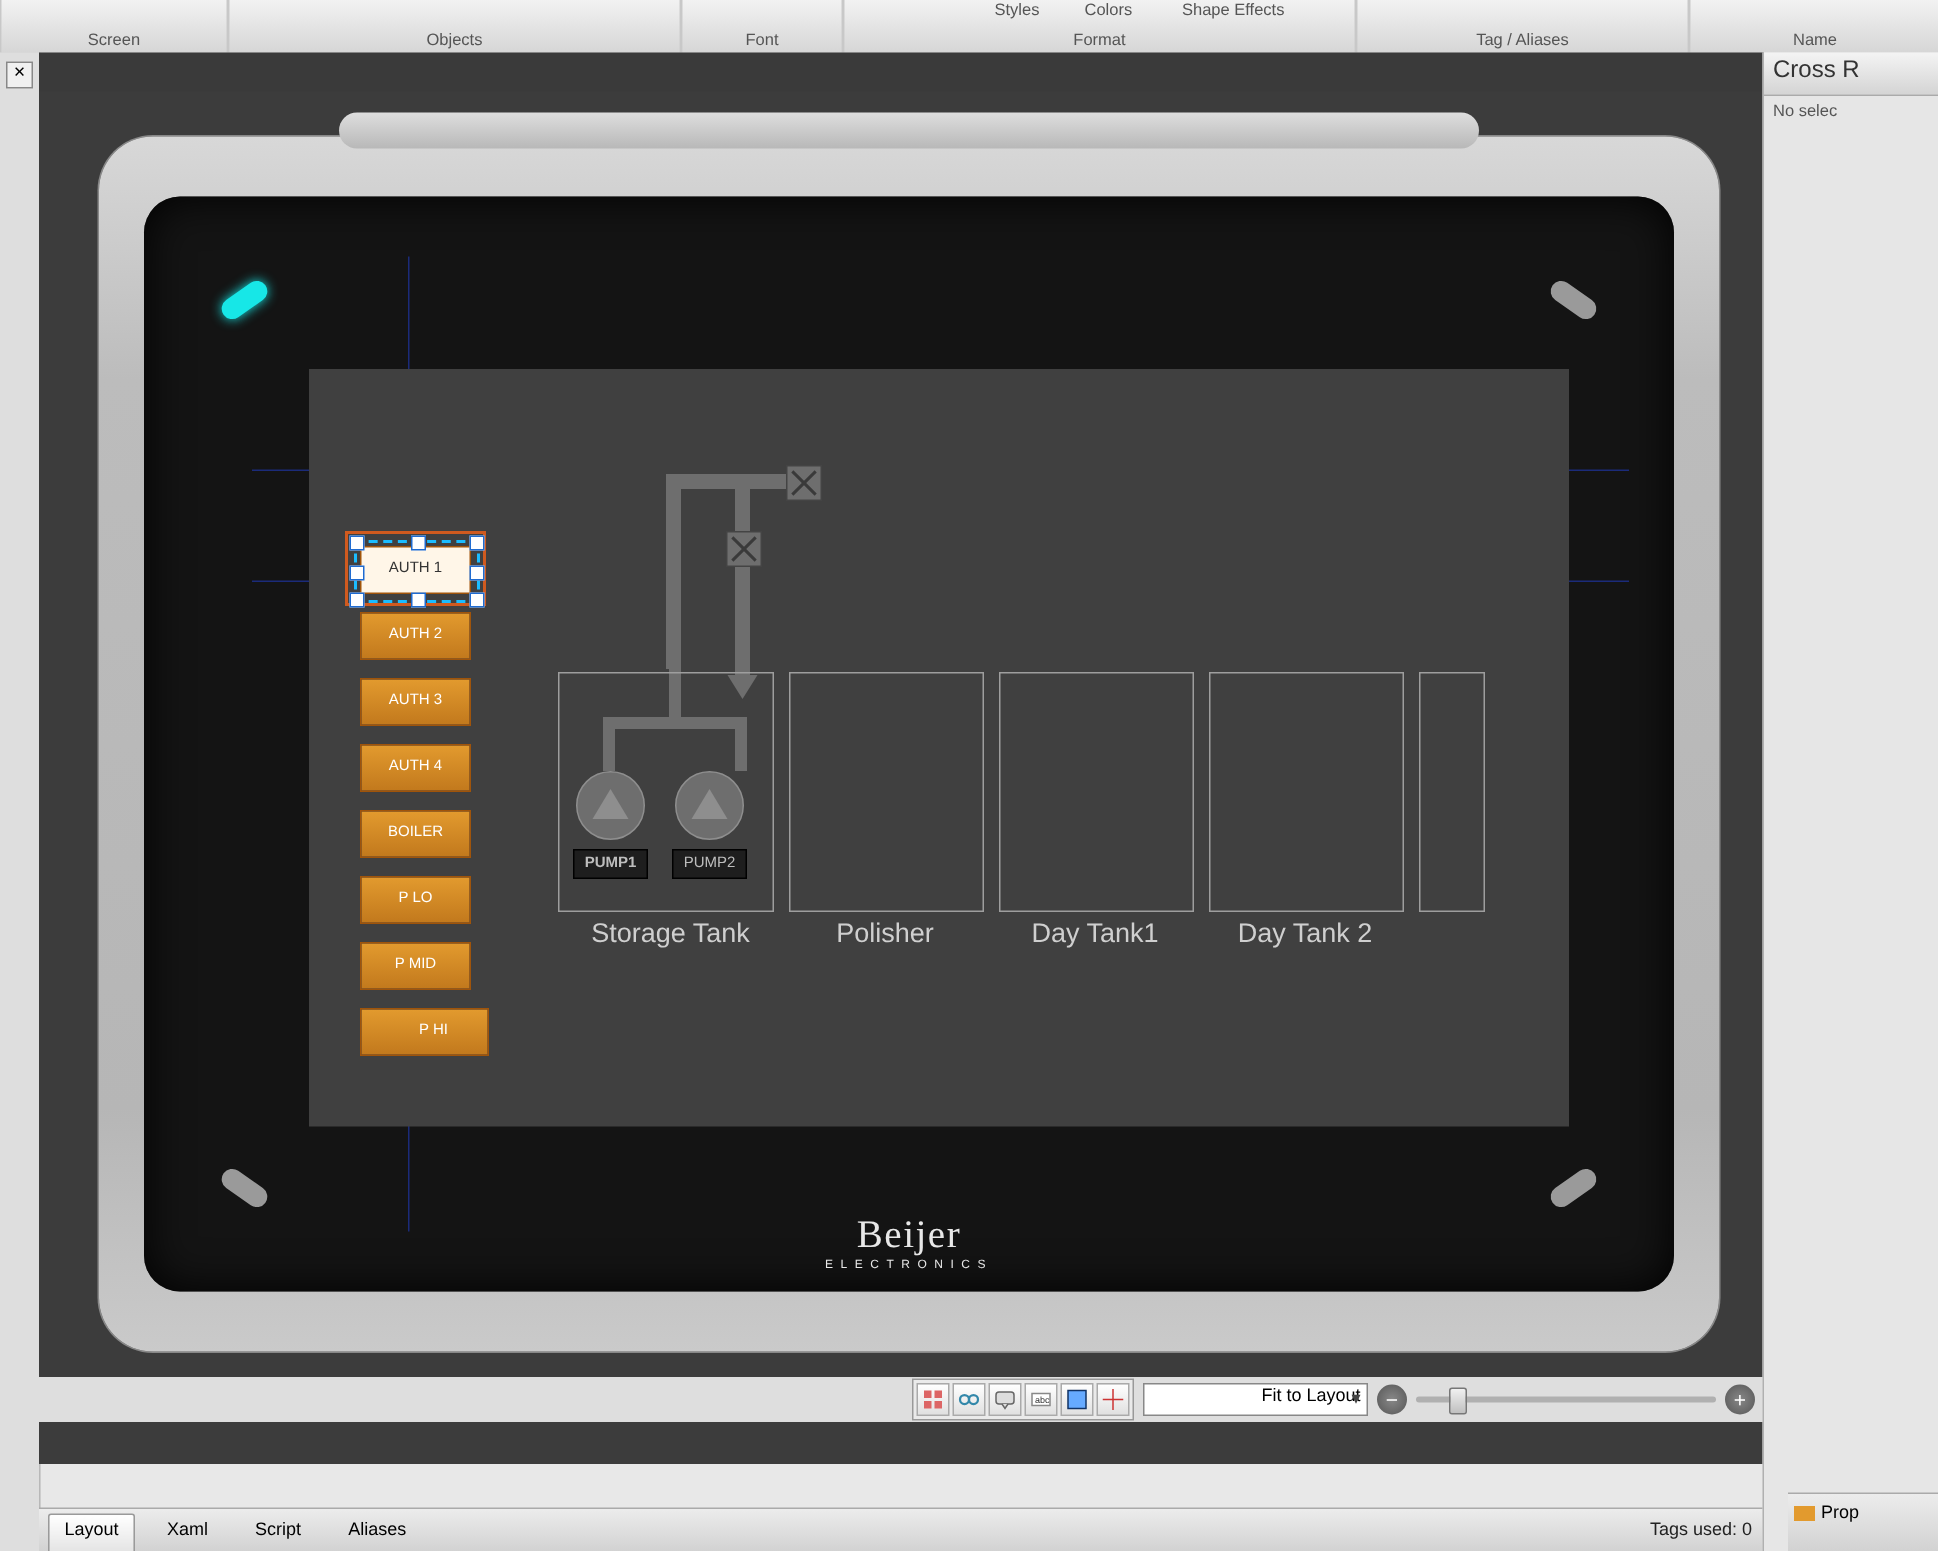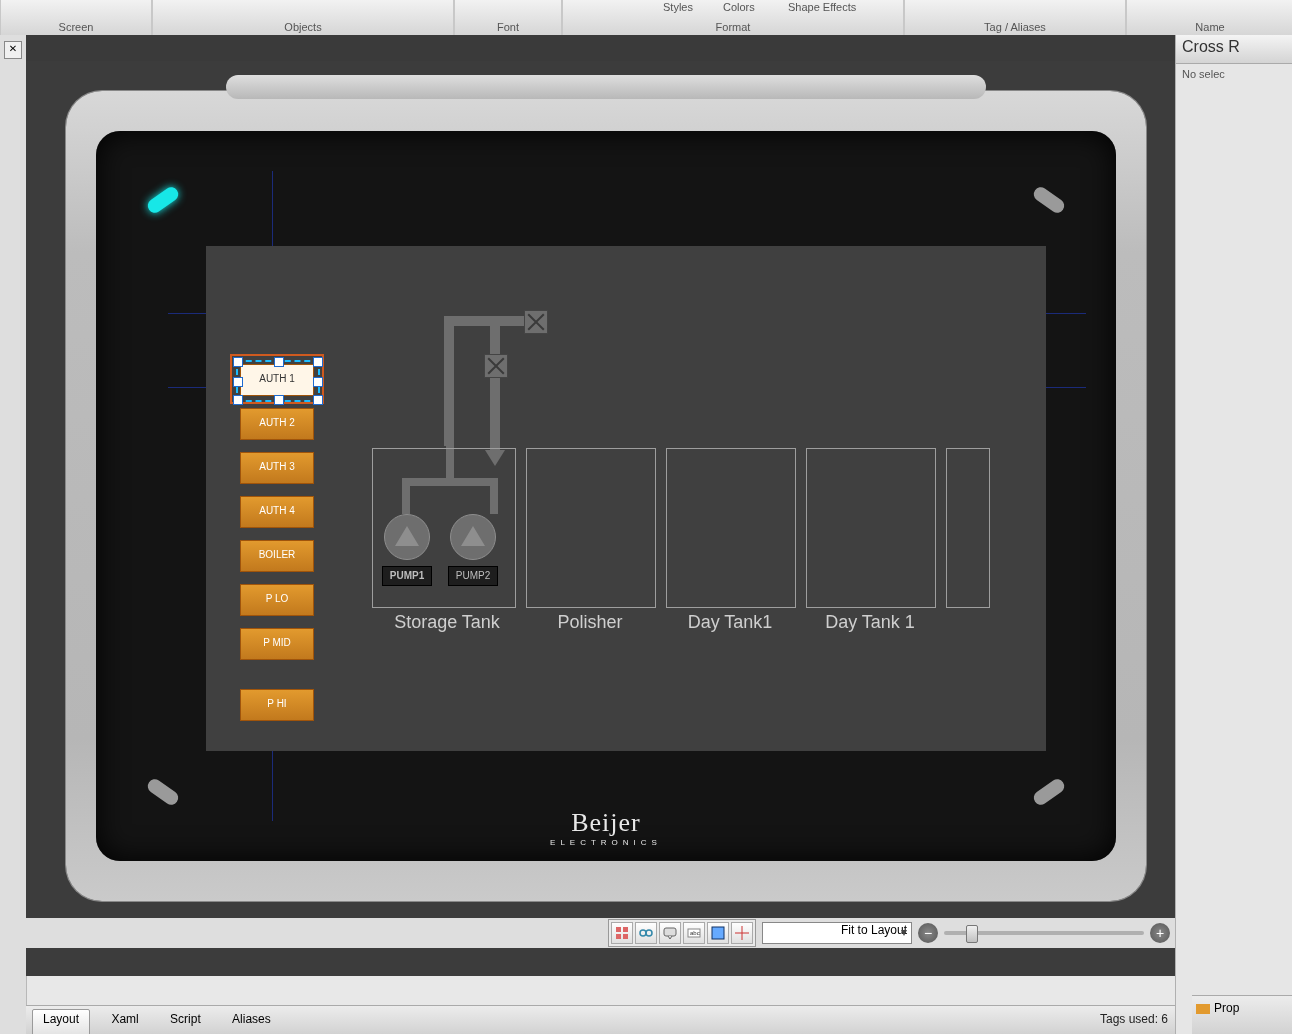--- a/index.html
+++ b/index.html
@@ -162,21 +162,21 @@
                   <div class="sel-handle" style="left:50%;bottom:-5px;margin-left:-4px;"></div>
                   <div class="sel-handle" style="left:-5px;top:50%;margin-top:-4px;"></div>
                   <div class="sel-handle" style="right:-5px;top:50%;margin-top:-4px;"></div>
                 </div>
                 <div class="nav-btn" style="left:34px;top:162px;">AUTH 2</div>
                 <div class="nav-btn" style="left:34px;top:206px;">AUTH 3</div>
                 <div class="nav-btn" style="left:34px;top:250px;">AUTH 4</div>
                 <div class="nav-btn" style="left:34px;top:294px;">BOILER</div>
                 <div class="nav-btn" style="left:34px;top:338px;">P LO</div>
                 <div class="nav-btn" style="left:34px;top:382px;">P MID</div>
-                <div class="nav-btn" style="left:34px;top:443px;">P HI</div>
+                <div class="nav-btn" style="left:34px;top:426px;padding-left:12px;">P HI</div>
               </div>
 
               <div class="pipe" style="left:238px;top:70px;width:90px;height:10px;"></div>
               <div class="pipe" style="left:238px;top:70px;width:10px;height:130px;"></div>
               <div class="pipe" style="left:284px;top:70px;width:10px;height:140px;"></div>
               <div class="valve" style="left:318px;top:64px;"></div>
               <div class="valve" style="left:278px;top:108px;"></div>
               <div class="arrow-down" style="left:279px;top:204px;"></div>
 
               <div class="pipe" style="left:196px;top:232px;width:96px;height:8px;"></div>
@@ -186,21 +186,21 @@
 
               <div class="tank" style="left:166px;top:202px;width:142px;height:158px;"></div>
               <div class="tank" style="left:320px;top:202px;width:128px;height:158px;"></div>
               <div class="tank" style="left:460px;top:202px;width:128px;height:158px;"></div>
               <div class="tank" style="left:600px;top:202px;width:128px;height:158px;"></div>
               <div class="tank" style="left:740px;top:202px;width:42px;height:158px;"></div>
 
               <div class="tank-label" style="left:166px;top:366px;width:150px;">Storage Tank</div>
               <div class="tank-label" style="left:320px;top:366px;width:128px;">Polisher</div>
               <div class="tank-label" style="left:460px;top:366px;width:128px;">Day Tank1</div>
-              <div class="tank-label" style="left:600px;top:366px;width:128px;">Day Tank 1</div>
+              <div class="tank-label" style="left:600px;top:366px;width:128px;">Day Tank 2</div>
 
               <div class="pump-body" style="left:178px;top:268px;">
                   <div class="pump-tri"></div>
                 </div>
               <div class="pump-body" style="left:244px;top:268px;">
                   <div class="pump-tri"></div>
                 </div>
               <div class="pump-label" style="left:176px;top:320px;font-weight:bold;">PUMP1</div>
               <div class="pump-label" style="left:242px;top:320px;">PUMP2</div>
 
@@ -266,21 +266,21 @@
         </div>
       </div>
 
     </div>
 
     <div class="bottom-tabs">
       <span class="btab">Layout</span>
       <span class="btab flat">Xaml</span>
       <span class="btab flat">Script</span>
       <span class="btab flat">Aliases</span>
-      <span class="status-right">Tags used: 6</span>
+      <span class="status-right">Tags used: 0</span>
     </div>
 
     <div class="right-dock">
       <div class="right-header">Cross R</div>
       <div class="right-body">No selec</div>
       <div class="right-footer"><span class="rf-icon"></span><span>Prop</span></div>
     </div>
 
   </div>
 </div>

